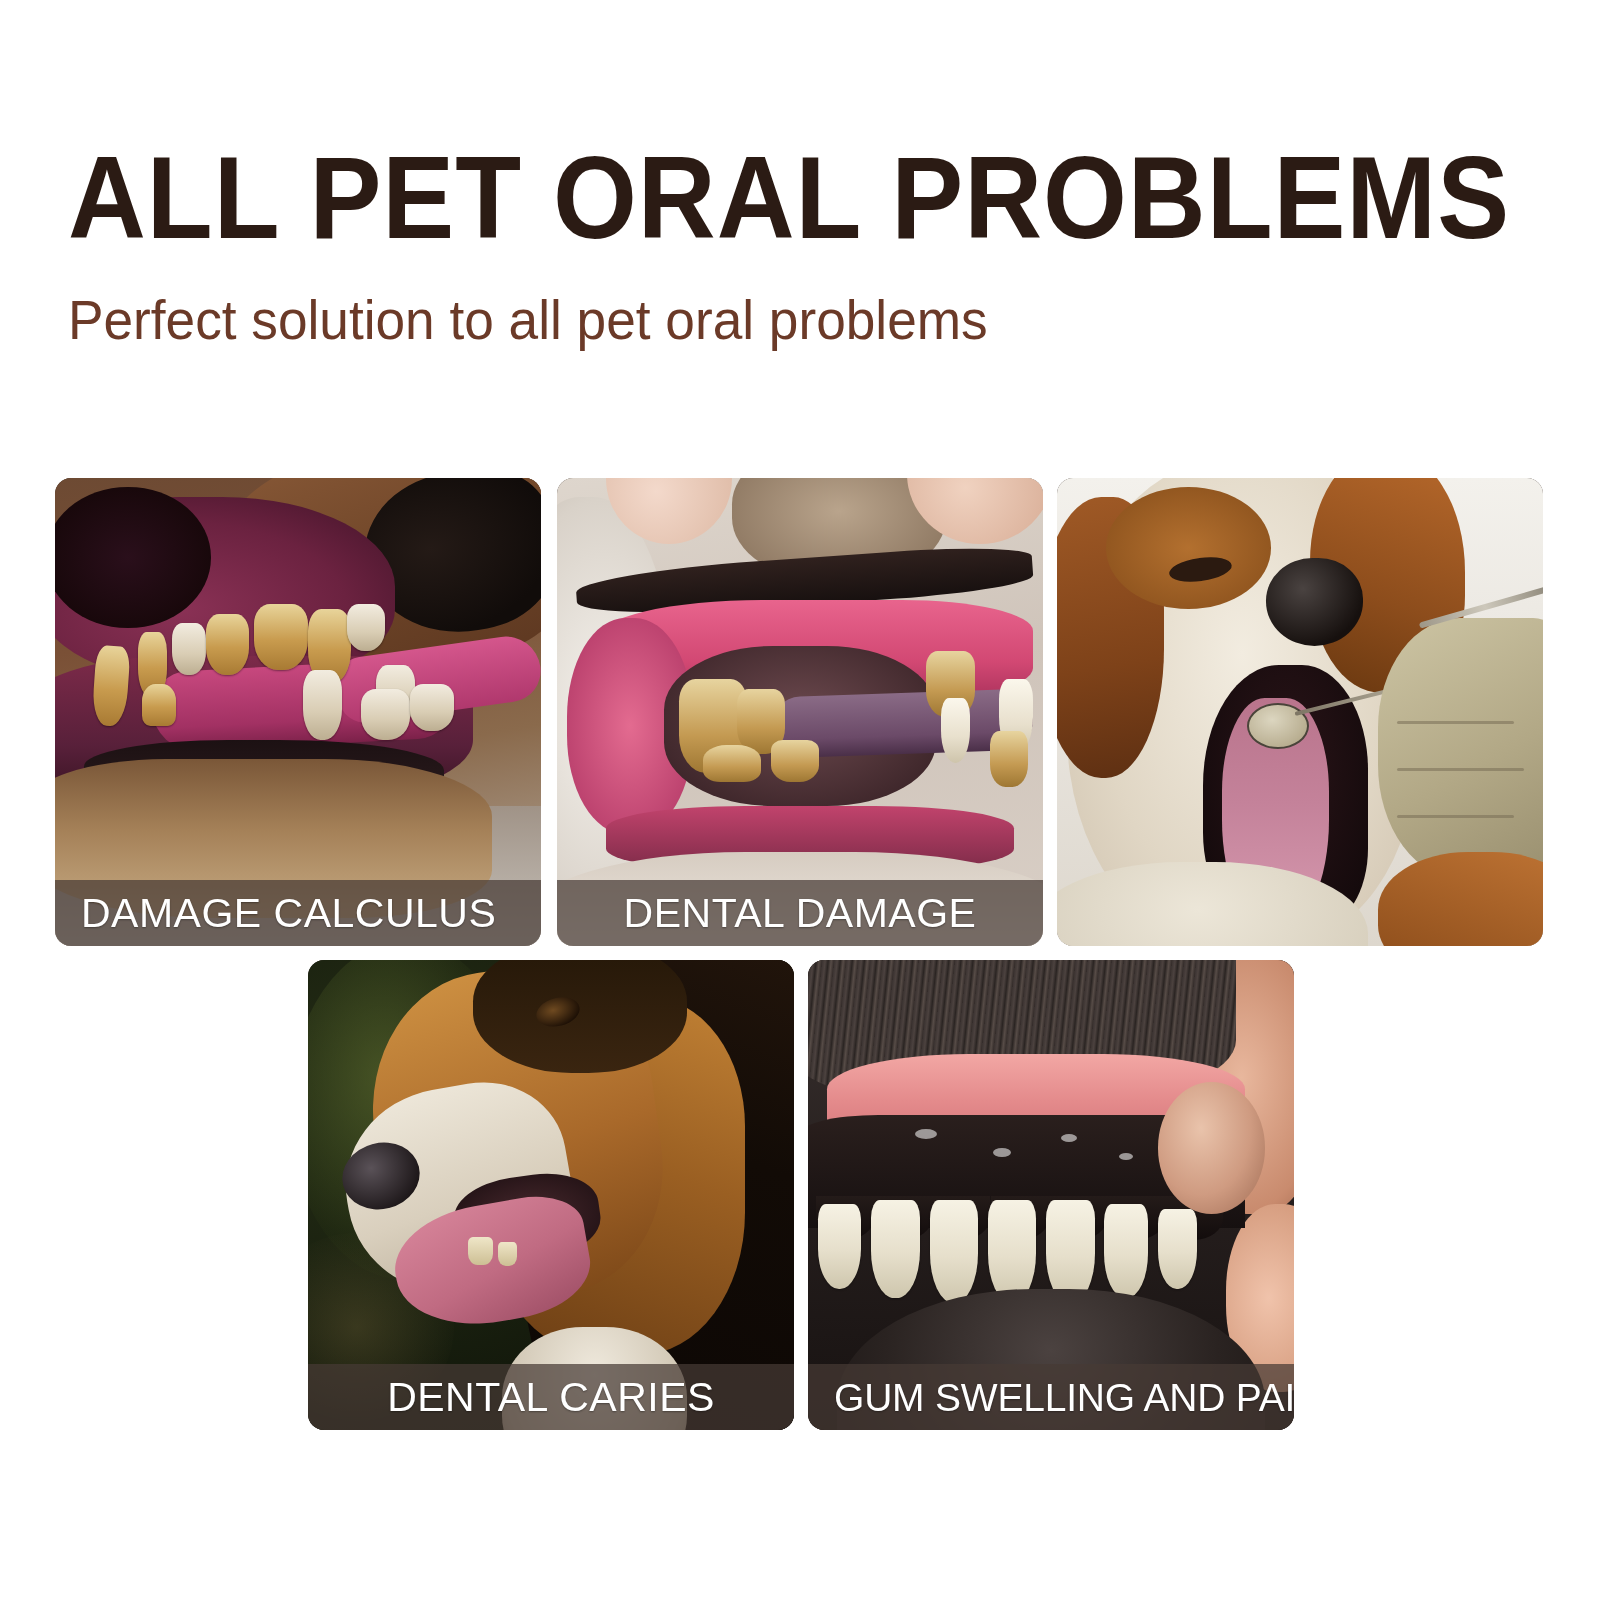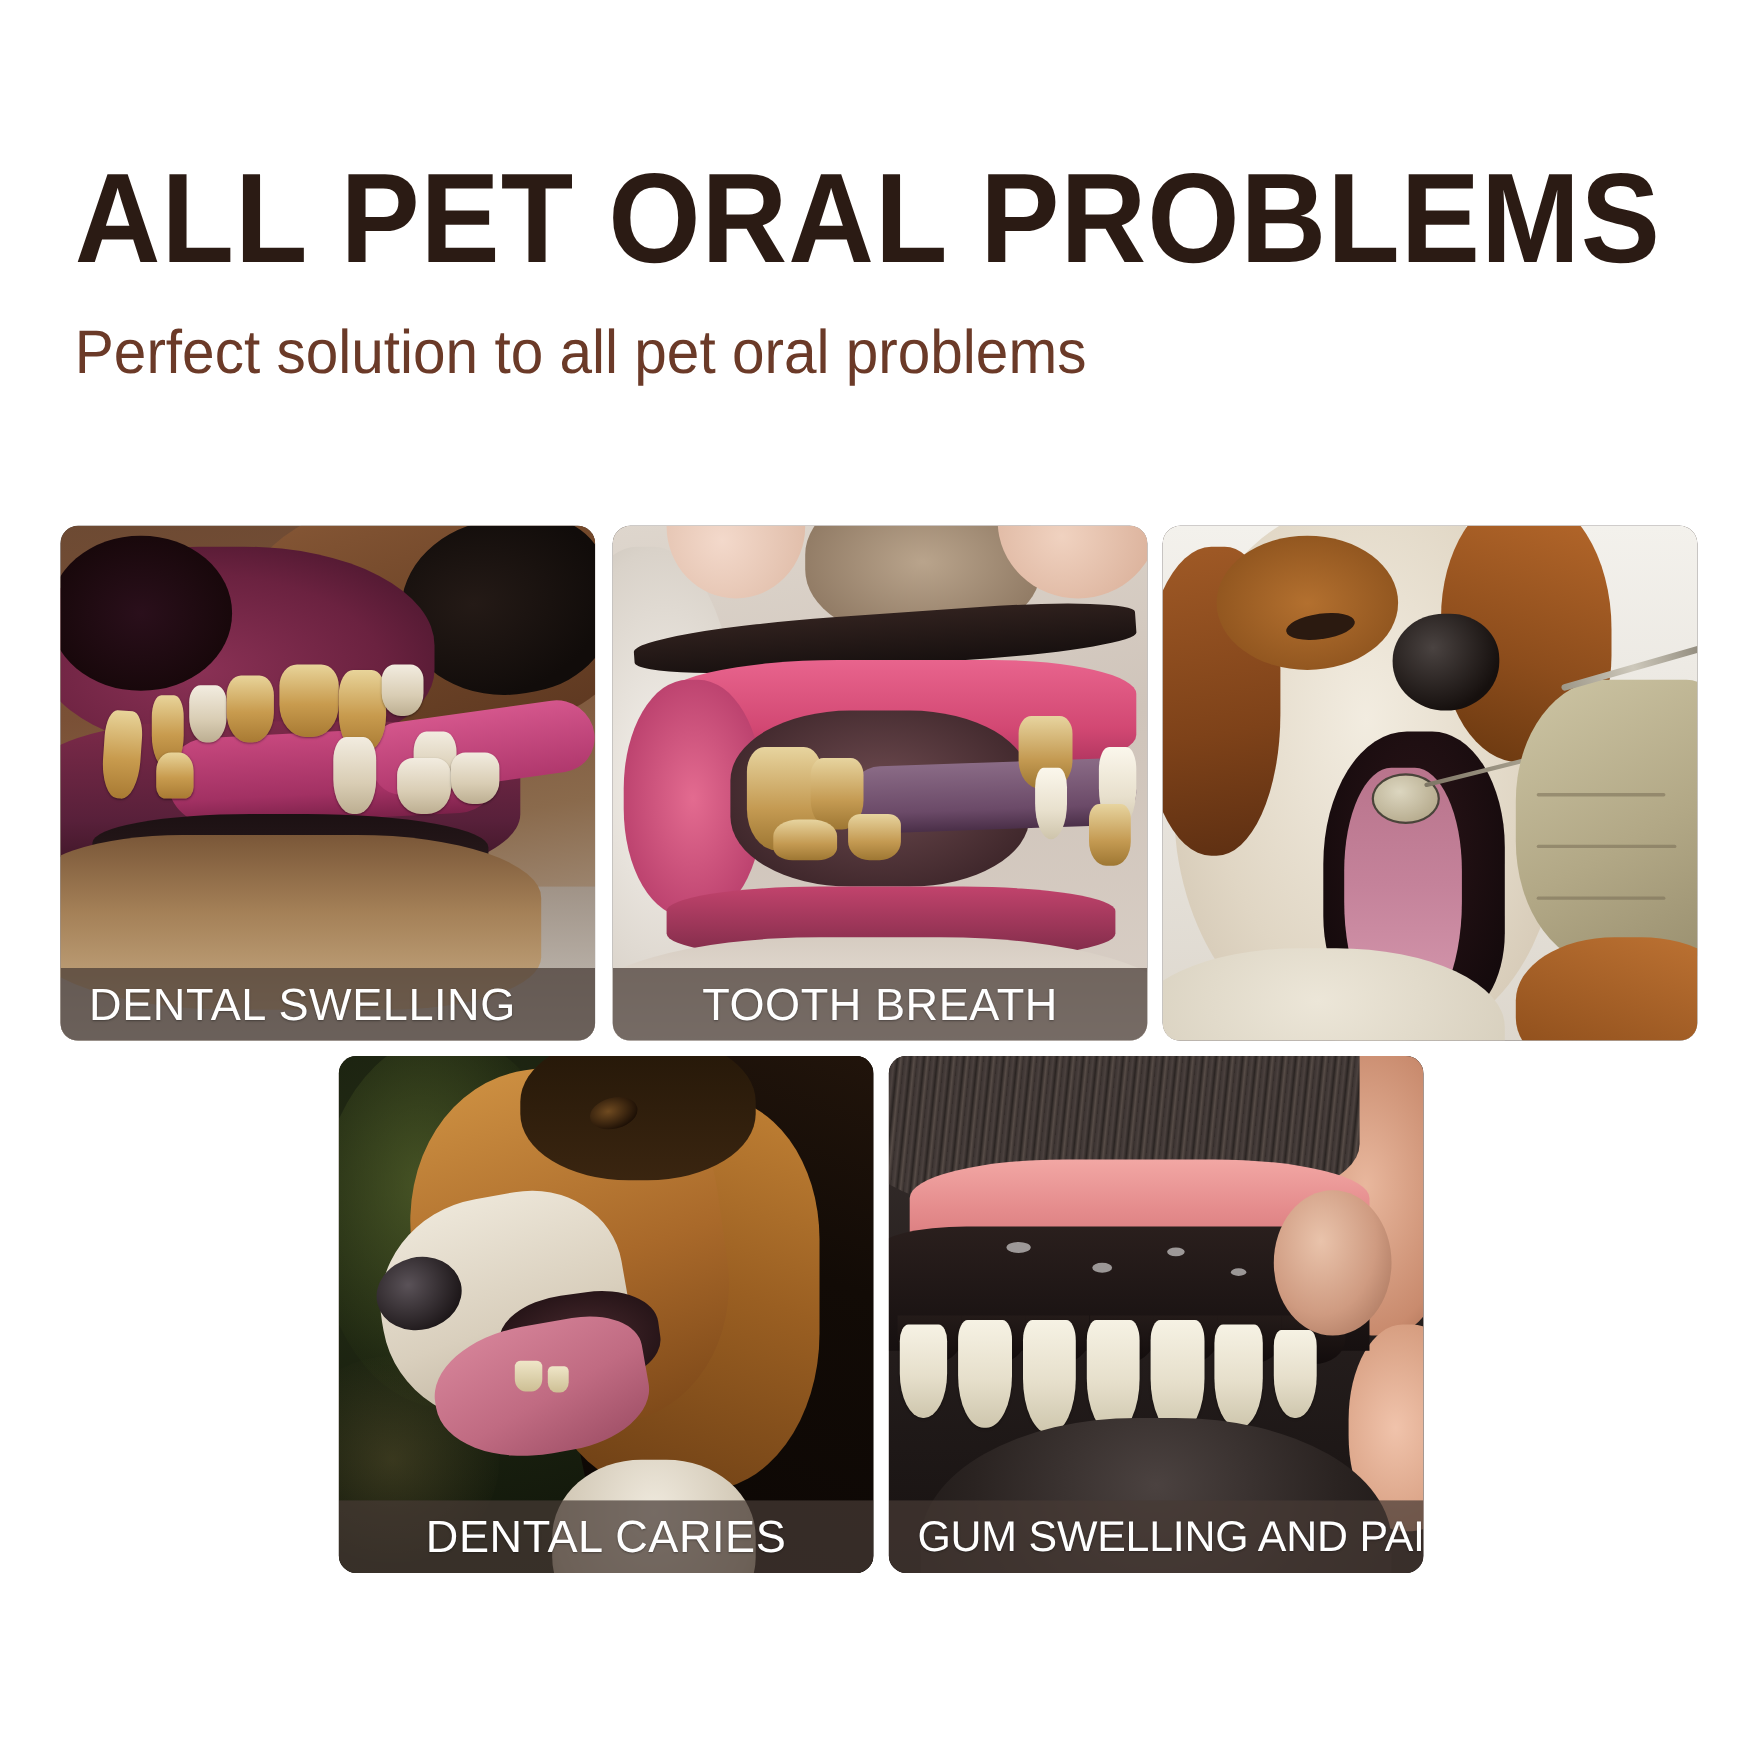--- a/index.html
+++ b/index.html
@@ -475,21 +475,21 @@
       <div class="tooth pale" style="left:60%; top:27%; width:8%; height:10%;"></div>
 
       <div class="tooth" style="left:18%; top:44%; width:7%; height:9%; border-radius:40% 40% 25% 25%;"></div>
       <div class="tooth pale" style="left:51%; top:41%; width:8%; height:15%;"></div>
       <div class="tooth pale" style="left:66%; top:40%; width:8%; height:13%;"></div>
       <div class="tooth pale" style="left:63%; top:45%; width:10%; height:11%;"></div>
       <div class="tooth pale" style="left:73%; top:44%; width:9%; height:10%;"></div>
       <div class="lip-black"></div>
       <div class="jaw-lower"></div>
       <div class="caption-band band-left">
-        <span class="caption-text">DENTAL SWELLING</span>
+        <span class="caption-text">DAMAGE CALCULUS</span>
       </div>
     </div>
   </div>
 
   <div class="card" id="card-1">
     <div class="photo p2">
       <div class="white-fur-l"></div>
       <div class="scruff"></div>
       <div class="finger-a"></div>
       <div class="finger-b"></div>
@@ -503,21 +503,21 @@
       <div class="tooth" style="left:37%; top:45%; width:10%; height:14%;"></div>
       <div class="tooth" style="left:30%; top:57%; width:12%; height:8%; border-radius:40% 40% 30% 30%;"></div>
       <div class="tooth" style="left:44%; top:56%; width:10%; height:9%;"></div>
       <div class="tooth" style="left:76%; top:37%; width:10%; height:14%;"></div>
       <div class="tooth white" style="left:79%; top:47%; width:6%; height:14%;"></div>
       <div class="tooth white" style="left:91%; top:43%; width:7%; height:16%;"></div>
       <div class="tooth" style="left:89%; top:54%; width:8%; height:12%;"></div>
       <div class="gum-bottom"></div>
       <div class="white-fur-b"></div>
       <div class="caption-band">
-        <span class="caption-text">TOOTH BREATH</span>
+        <span class="caption-text">DENTAL DAMAGE</span>
       </div>
     </div>
   </div>
 
   <div class="card" id="card-2">
     <div class="photo p3">
       <div class="head"></div>
       <div class="ear-l"></div>
       <div class="ear-r"></div>
       <div class="patch"></div>

